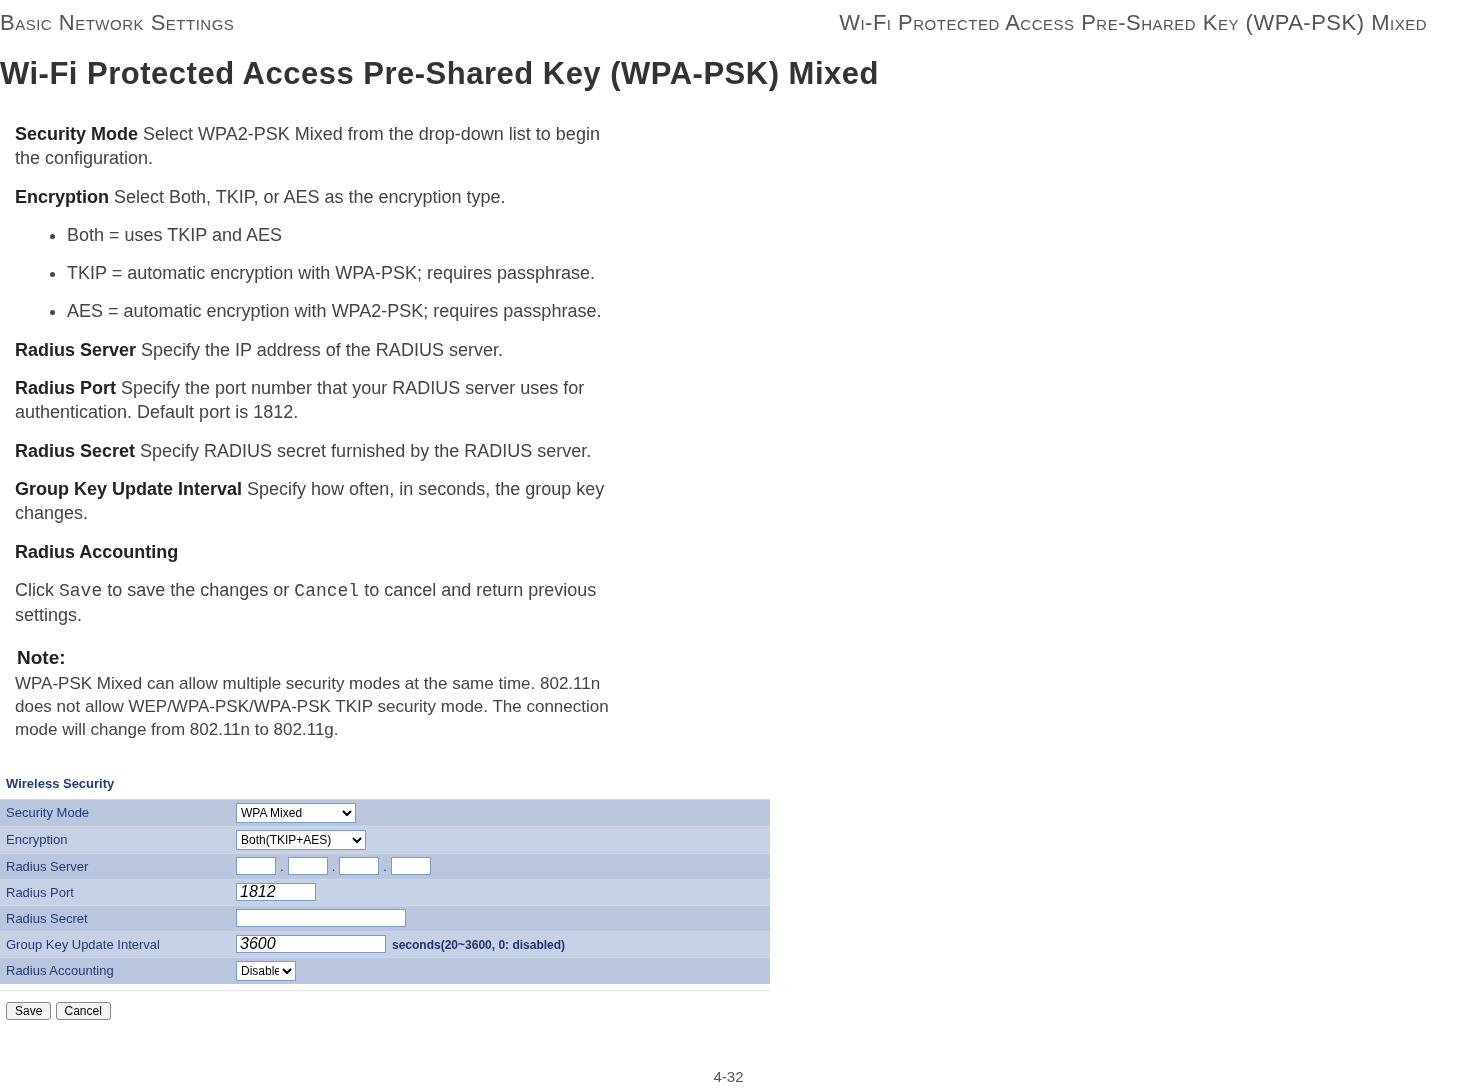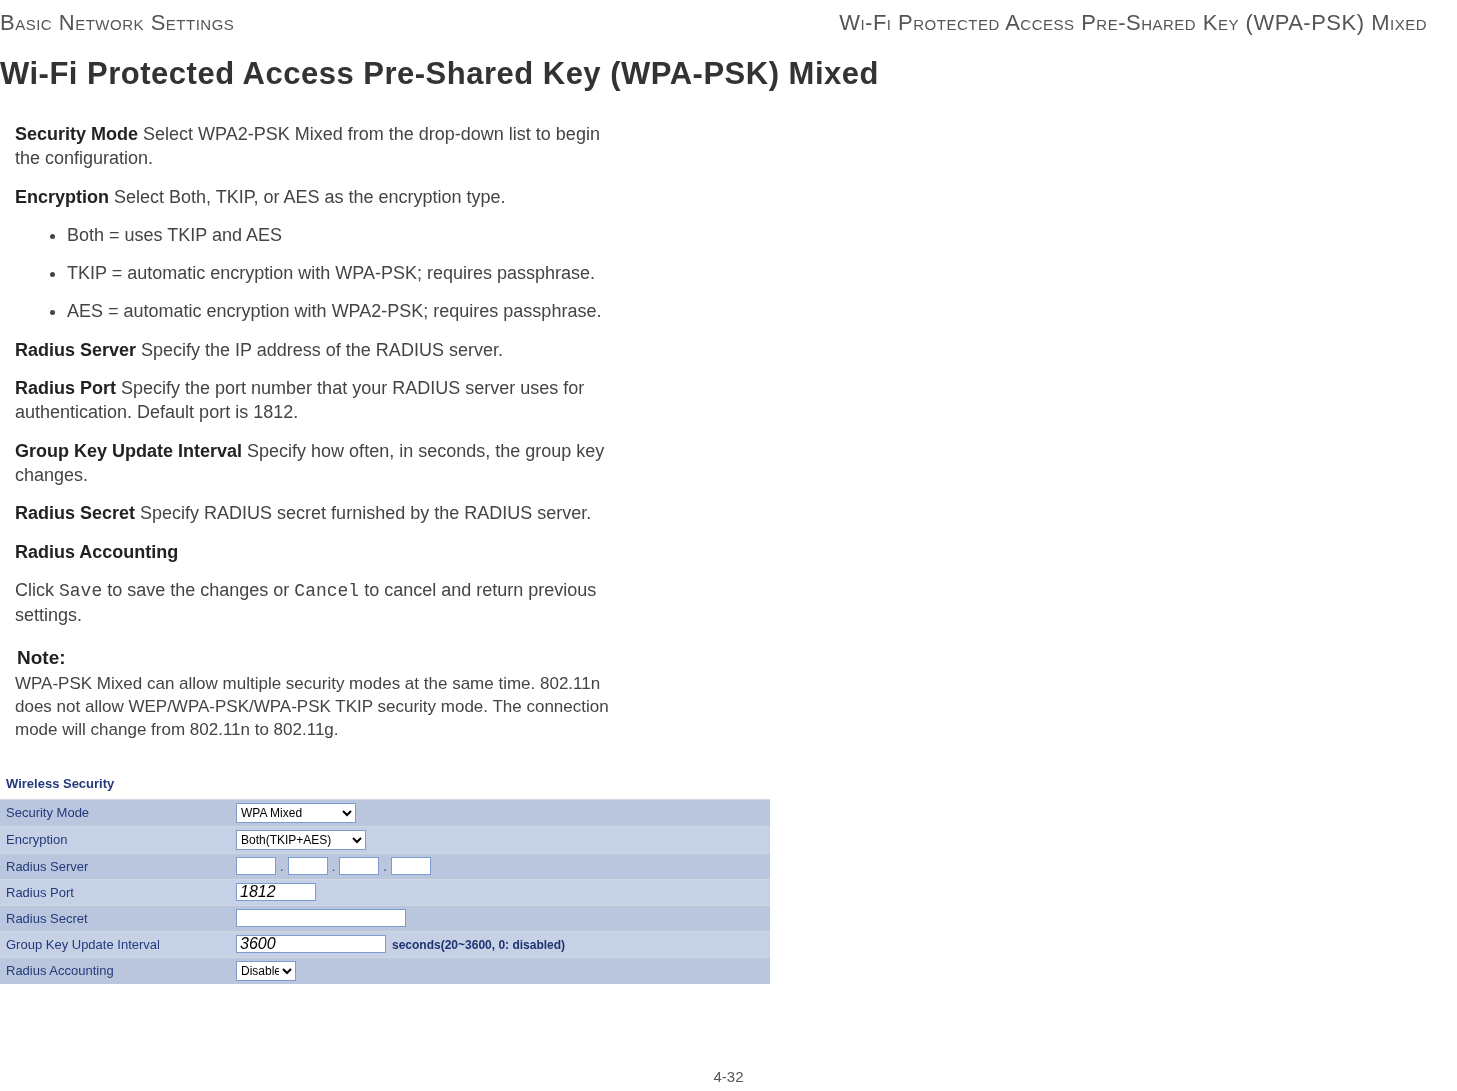--- a/index.html
+++ b/index.html
@@ -155,23 +155,23 @@
       <ul class="bullets">
         <li>Both = uses TKIP and AES</li>
         <li>TKIP = automatic encryption with WPA-PSK; requires passphrase.</li>
         <li>AES = automatic encryption with WPA2-PSK; requires passphrase.</li>
       </ul>
 
       <p class="para"><span class="bold-label">Radius Server</span><span>  Specify the IP address of the RADIUS server.</span></p>
 
       <p class="para"><span class="bold-label">Radius Port</span><span>  Specify the port number that your RADIUS server uses for authentication. Default port is 1812.</span></p>
 
+      <p class="para"><span class="bold-label">Radius Secret</span><span>  Specify RADIUS secret furnished by the RADIUS server.</span></p>
+
       <p class="para"><span class="bold-label">Group Key Update Interval</span><span>  Specify how often, in seconds, the group key changes.</span></p>
-
-      <p class="para"><span class="bold-label">Radius Secret</span><span>  Specify RADIUS secret furnished by the RADIUS server.</span></p>
 
       <p class="para"><span class="bold-label">Radius Accounting</span></p>
 
       <p class="para">
         <span>Click </span><span class="mono">Save</span><span> to save the changes or </span><span class="mono">Cancel</span><span> to cancel and return previous settings.</span>
       </p>
 
       <div class="note-heading">Note:</div>
       <div class="note-body">WPA-PSK Mixed can allow multiple security modes at the same time. 802.11n does not allow WEP/WPA-PSK/WPA-PSK TKIP security mode. The connection mode will change from 802.11n to 802.11g.</div>
     </div>
@@ -224,18 +224,22 @@
           <tr>
             <td class="label-cell">Radius Accounting</td>
             <td class="input-cell">
               <select class="sel" style="width:60px">
                 <option>Disable</option>
               </select>
             </td>
           </tr>
         </tbody>
           </table>
+        <div class="btn-row">
+          <button class="btn">Save</button>
+          <button class="btn">Cancel</button>
+        </div>
       </div>
     </div>
   </div>
 
   <div class="footer">4-32</div>
 </div>
 
 </body></html>

